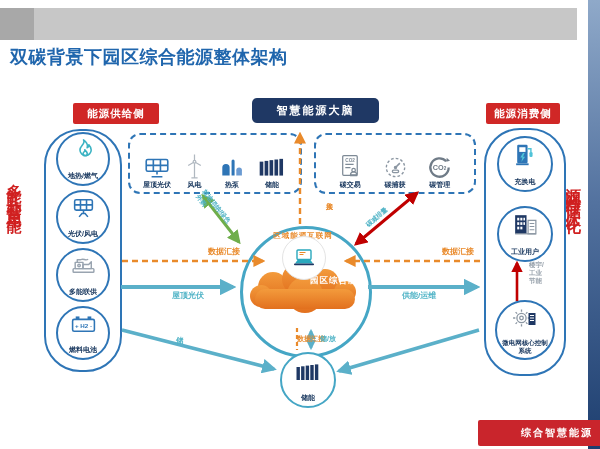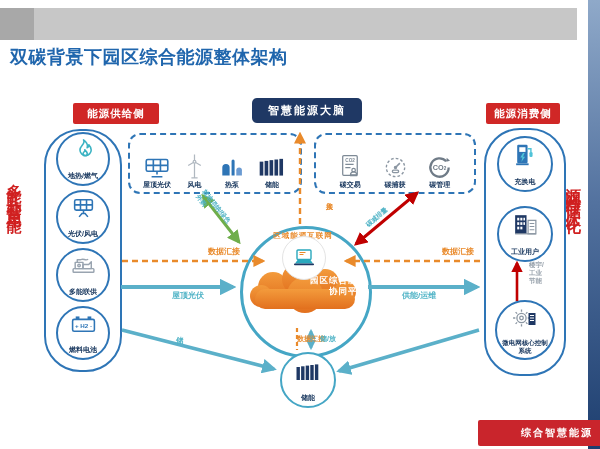--- a/index.html
+++ b/index.html
@@ -142,21 +142,21 @@
             <circle cx="10.5" cy="13" r="1.8"></circle>
             <path d="M10.5 6.8V4.6M10.5 19.2v2.2M4.3 13H2.1M16.7 13h2.2M6.1 8.6L4.6 7.1M14.9 8.6l1.5-1.5M6.1 17.4l-1.5 1.5M14.9 17.4l1.5 1.5"></path>
           </g>
           <rect x="17.5" y="8" width="7" height="12" fill="#1f3864"></rect>
           <path d="M19 10.5h4M19 13h4M19 15.5h4" stroke="#fff" stroke-width="1"></path>
         </svg>
     </span>
     <span class="nlabel wrap">微电网核心控制系统</span>
   </div>
 
-  <div class="abs brain" style="left:252px;top:98px;width:110px;height:25px;text-align:center;">智慧能源大脑</div>
+  <div class="abs brain" style="left:252px;top:98px;width:127px;height:25px;text-align:center;">智慧能源大脑</div>
 
   <div class="abs dbox" style="left:128px;top:133px;width:166px;height:50px;">
     <div class="ditem">
       <span><svg width="28" height="26" viewBox="0 0 26 24" fill="none" stroke="#2e75b6" stroke-width="1.5">
             <rect x="3" y="5" width="20" height="11" rx="1.5"></rect>
             <path d="M3 10.5h20M9.6 5v11M16.2 5v11"></path>
             <path d="M13 16v3M8 21h10"></path>
           </svg></span>
       <span class="dlabel">屋顶光伏</span>
     </div>
@@ -262,21 +262,20 @@
         <circle cx="55" cy="16" r="16"></circle>
         <circle cx="82" cy="20" r="14"></circle>
         <circle cx="102" cy="29" r="11"></circle>
       <circle cx="18" cy="33" r="11"></circle>
         <circle cx="62" cy="32" r="18"></circle>
         <rect x="12" y="26" width="100" height="20" rx="10"></rect>
     </g>
   </svg>
   <div class="abs cloudtext" style="left:243px;top:275px;width:124px;">
     <div>园区综合能源</div>
-    <div>协同平台</div>
   </div>
 
   <div class="abs innercircle" style="left:282px;top:236px;width:42px;height:42px;">
     <span style="line-height:0;">
       <svg width="28" height="22" viewBox="0 0 28 22">
           <rect x="7" y="3" width="14" height="9.5" rx="1" fill="#fff" stroke="#2aa8bd" stroke-width="1.4"></rect>
           <path d="M9.5 5.5h6M9.5 7.5h4" stroke="#e98a2b" stroke-width="1"></path>
           <path d="M5 16.5l2.5-3.5h13l2.5 3.5z" fill="#2aa8bd"></path>
           <rect x="4" y="16.5" width="20" height="1.7" rx="0.8" fill="#1f3864"></rect>
         </svg>

